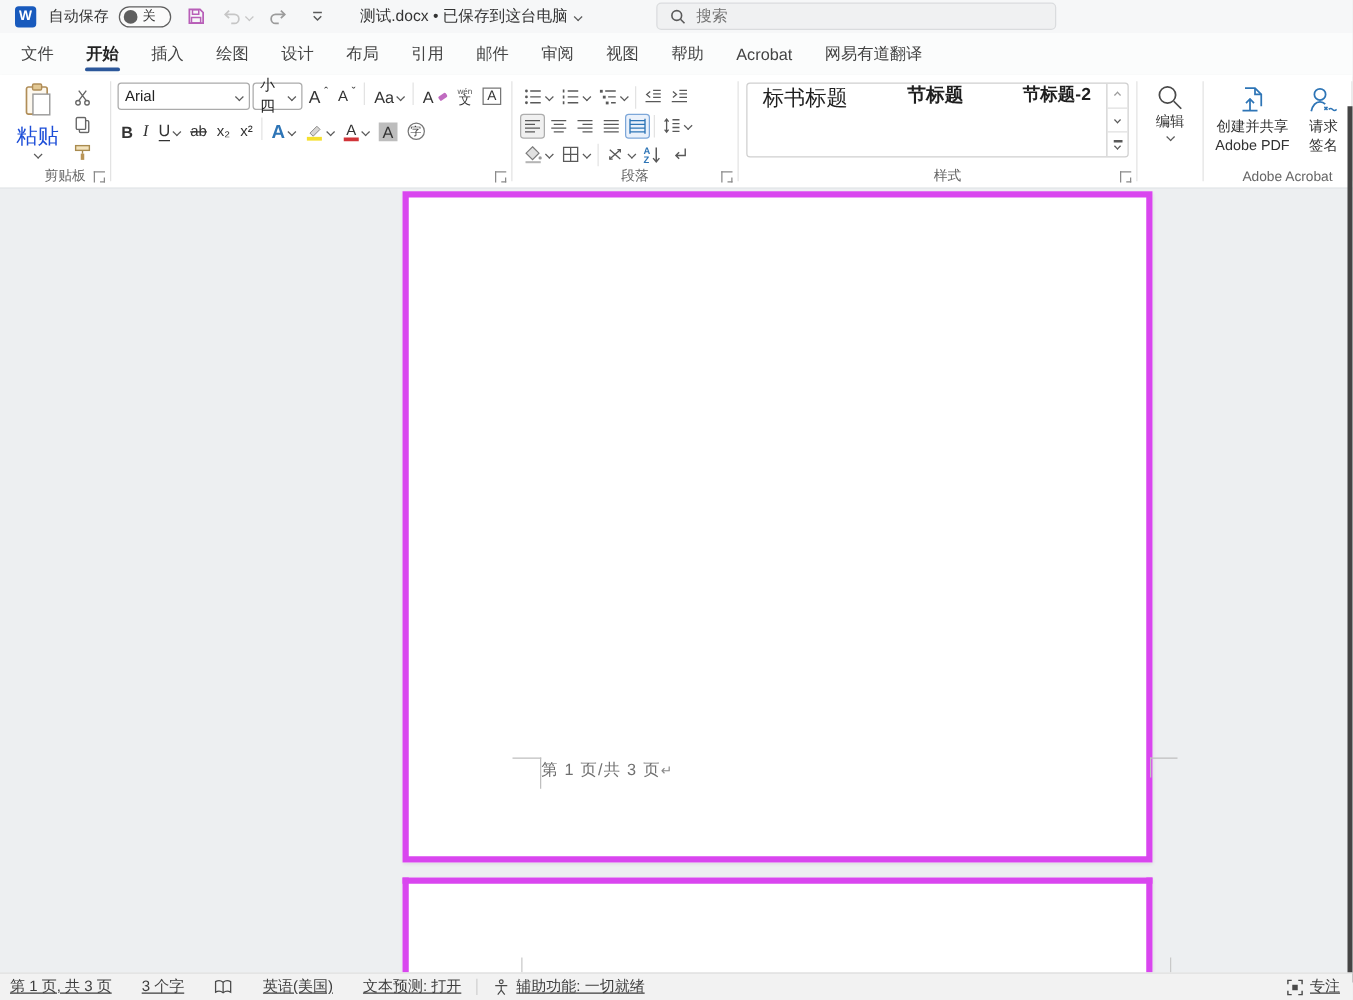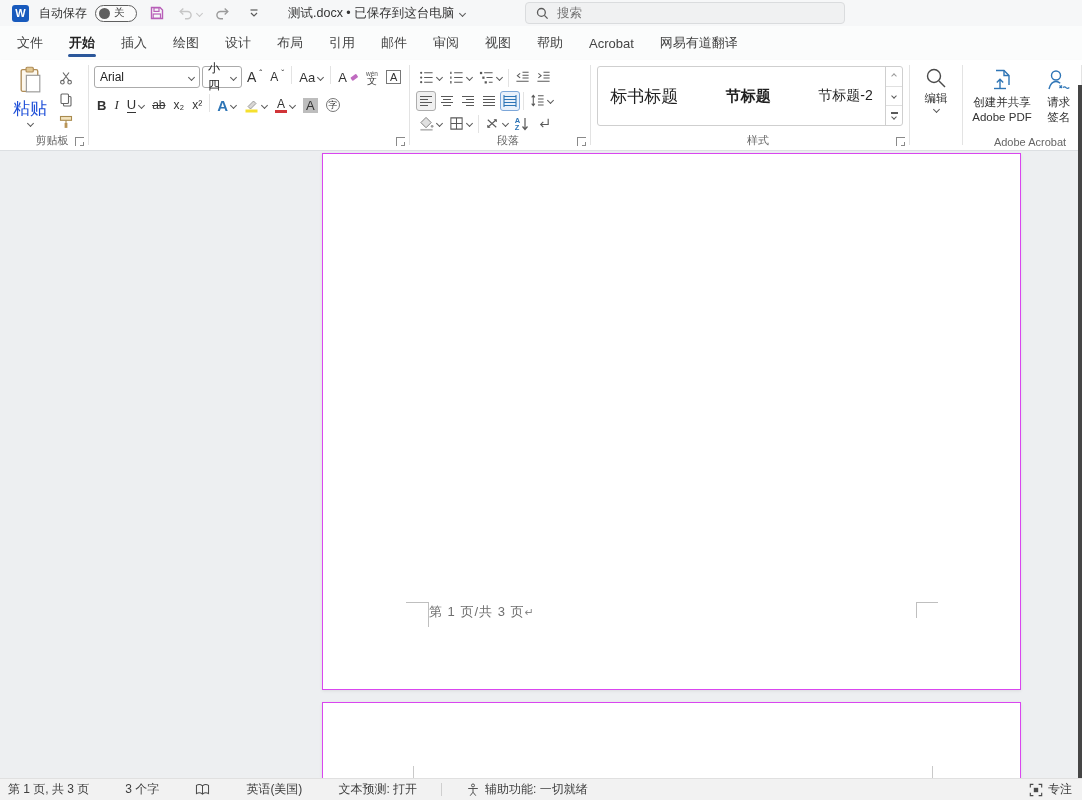--- a/index.html
+++ b/index.html
@@ -70,54 +70,54 @@
   
   #g-para { width:180px; padding-left:6px; }
   .prow { display:flex; align-items:center; gap:1px; height:23px; }
   .sel-box { border:1px solid #adadad; background:#f0f0f0; }
   .sel-blue { border:1px solid #7da7d9; background:#eaf1fb; }
 
   
   #g-styles { width:318px; padding-left:6px; }
   #style-gallery { display:flex; width:306px; height:60px; border:1px solid #cfcfcf; border-radius:3px;
     overflow:hidden; }
-  #style-items { flex:1; display:flex; align-items:center; justify-content:space-around; padding:0 6px;gap:35px; }
+  #style-items { flex:1; display:flex; align-items:flex-start; justify-content:space-around; padding:0 6px;gap:35px; }
   .style-item { color:#1f1f1f; cursor:pointer; white-space:nowrap; }
   #style-scroll { width:17px; border-left:1px solid #cfcfcf; display:flex; flex-direction:column; }
   #style-scroll .cell { flex:1; display:flex; align-items:center; justify-content:center;
     border-bottom:1px solid #e0e0e0; cursor:pointer; }
   #style-scroll .cell:last-child { border-bottom:none; }
   .morebar { width:7px; height:1.5px; background:#5a5a5a; margin-bottom:1px; }
 
   
   #g-edit { width:52px; display:flex; flex-direction:column; align-items:center; gap:2px; }
   #g-edit .lbl, .bigbtn .lbl { font-size:11.5px; color:#333; line-height:13px; text-align:left; }
   #g-acrobat { width:118px; display:flex; justify-content:center; gap:14px; }
   .bigbtn { display:flex; flex-direction:column; align-items:center; gap:2px; cursor:pointer; padding-top:2px; }
 
   
   #docarea { position:absolute; top:151px; left:0; width:1082px; height:627px; background:#edeff1; }
-  .page { position:absolute; left:322px; width:699px; background:#fff;
-    border:1px solid #d946ef; box-shadow:0 1px 3px rgba(0,0,0,.08); }
+  .page { position:absolute; left:322px; width:600px; background:#fff;
+    border:5px solid #d946ef; box-shadow:0 1px 3px rgba(0,0,0,.08); }
   #page1 { top:2px; height:537px; }
   #page2 { top:551px; height:76px; border-bottom:none; }
   #footer-text { position:absolute; left:106px; top:449px; font-size:13px; color:#6f6f6f;
     letter-spacing:1px; }
   .cropmark-l { position:absolute; left:83px; top:448px; width:23px; height:25px;
     border-top:1px solid #bfbfbf; border-right:1px solid #bfbfbf; }
   .cropmark-r { position:absolute; left:593px; top:448px; width:22px; height:16px;
     border-top:1px solid #bfbfbf; border-left:1px solid #bfbfbf; }
   .tick { position:absolute; width:1px; height:12px; background:#c9c9c9; bottom:0; }
 
   #rightstrip { position:absolute; left:1078px; top:85px; width:4px; height:701px; background:#454545; }
 
   
   #statusbar { position:absolute; top:778px; left:0; width:1082px; height:22px; background:#f2f2f2;
-    border-top:1px solid #e0e0e0; display:flex; align-items:center; padding:0 8px; gap:12px;
-    font-size:12px; color:#3e3e3e; }
+    border-top:1px solid #e0e0e0; display:flex; align-items:center; padding:0 8px; gap:0;
+    font-size:12px; color:#3e3e3e;text-decoration:underline; }
   .sitem { display:flex; align-items:center; gap:5px; padding:0 12px; height:100%; cursor:pointer; }
   .sitem:first-child { padding-left:0; }
   .sdiv { width:1px; height:13px; background:#cfcfcf; }
   #focus-item { margin-left:auto; display:flex; align-items:center; gap:5px; padding-right:2px; cursor:pointer; }
 
   svg { display:block; }
 </style>
 </head>
 <body>
 
@@ -436,21 +436,21 @@
         <i></i>
       </span>
   </div>
   <div class="gdiv"></div>
 
   <div class="group" id="g-styles">
     <div id="style-gallery">
       <div id="style-items">
         <span class="style-item" style="font-size:17px">标书标题</span>
         <span class="style-item" style="font-size:15px;font-weight:bold">节标题</span>
-        <span class="style-item" style="font-size:14px;font-weight:400">节标题-2</span>
+        <span class="style-item" style="font-size:14px;font-weight:700">节标题-2</span>
       </div>
       <div id="style-scroll">
         <div class="cell">
             <span class="chev up" style="width:4px;height:4px;border-color:#9a9a9a"></span>
           </div>
         <div class="cell">
             <span class="chev" style="width:4px;height:4px"></span>
           </div>
         <div class="cell" style="flex-direction:column">
           <span class="morebar"></span>

